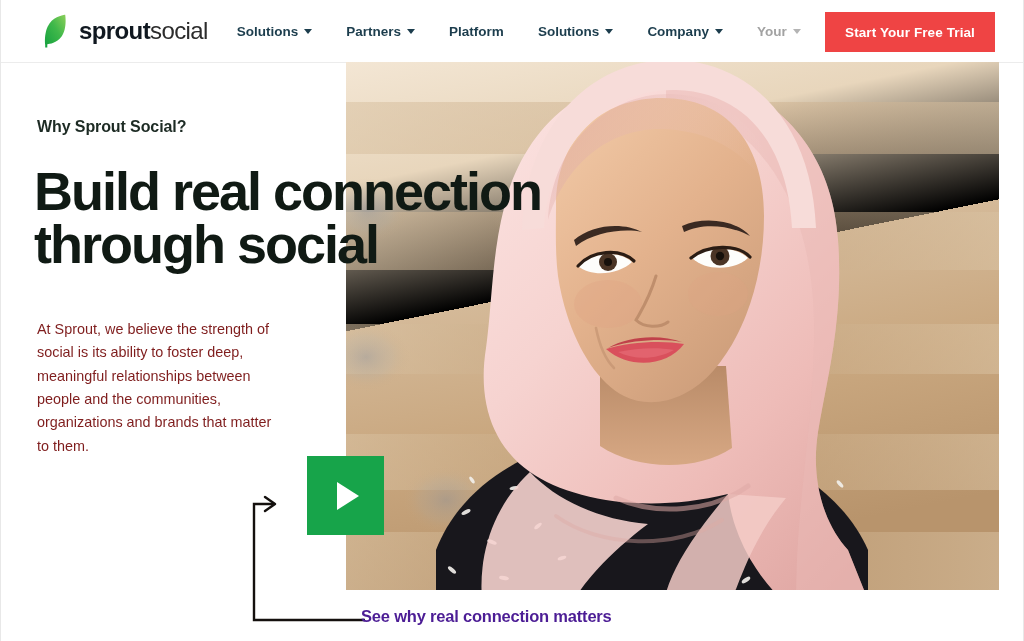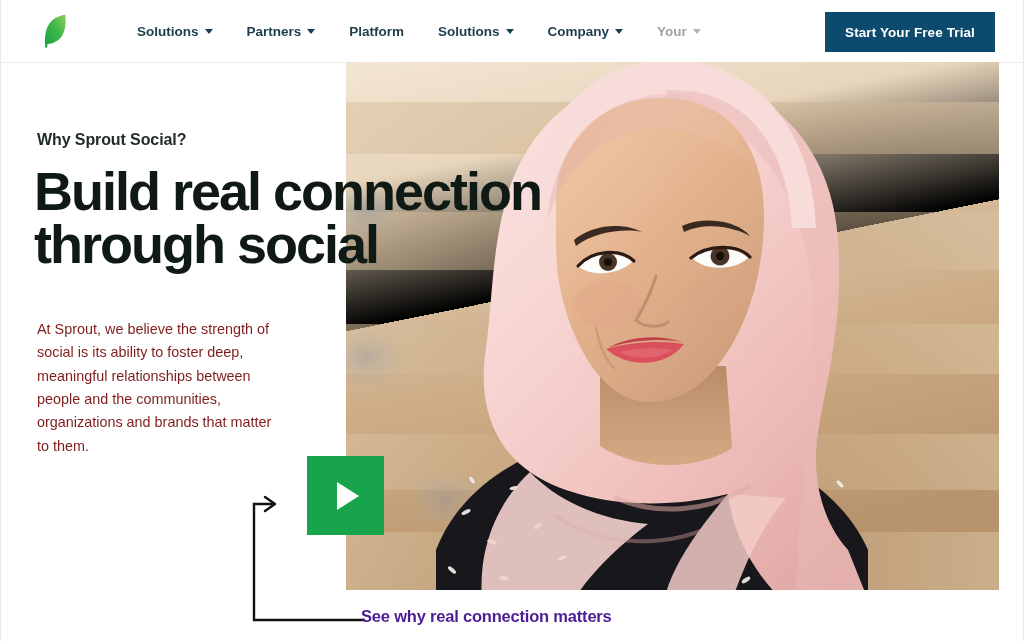--- a/index.html
+++ b/index.html
@@ -18,56 +18,56 @@
     background:#fff; border-bottom:1px solid #ececec;
     display:flex; align-items:center;
   }
   .logo { display:flex; align-items:center; margin-left:42px; }
   .logo-mark { width:25px; height:34px; position:relative; }
   .logo-mark svg { display:block; }
   .logo-text { margin-left:11px; font-size:24px; letter-spacing:-0.6px; white-space:nowrap; }
   .logo-text .b { font-weight:bold; color:#101820; }
   .logo-text .r { font-weight:normal; color:#2b2b2b; }
 
-  .nav-links { display:flex; align-items:flex-start; margin-left:69px; }
+  .nav-links { display:flex; align-items:flex-start; margin-left:29px; }
   .nav-item {
     font-size:13.5px; font-weight:bold; color:#1c3d4d;
     margin-right:34px; white-space:nowrap; cursor:pointer;
     display:flex; align-items:center;
   }
   .nav-item.muted { color:#a2a2a2; }
   .caret {
     display:inline-block; margin-left:6px;
     width:0; height:0;
     border-left:4px solid transparent; border-right:4px solid transparent;
     border-top:5px solid #1c3d4d;
   }
   .nav-item.muted .caret { border-top-color:#b4b4b4; }
 
   .cta {
     position:absolute; right:30px; top:12px;
     width:170px; height:40px;
-    background:#0c4a6e; color:#fff;
+    background:#ef4444; color:#fff;
     font-size:13.5px; font-weight:bold;
     display:flex; align-items:center; justify-content:center;
     cursor:pointer; border:none; letter-spacing:0.1px;
   }
 
   
   .hero-img {
     position:absolute; left:345px; top:62px;
     width:653px; height:528px;
     overflow:hidden;
     background:#c8a87c;
   }
   .hero-img svg { display:block; width:653px; height:528px; }
 
   
   .eyebrow {
-    position:absolute; left:36px; top:131px;
+    position:absolute; left:36px; top:118px;
     font-size:16px; font-weight:bold; color:#1d2b24;
     letter-spacing:-0.1px;
   }
   .headline {
     position:absolute; left:33px; top:165px;
     width:620px;
     font-size:54px; font-weight:bold; line-height:0.99;
     color:#101a14; letter-spacing:-2.0px;
   }
   .lede {
@@ -119,20 +119,21 @@
             <stop offset="0%" stop-color="#14a03f"></stop>
             <stop offset="55%" stop-color="#3fb84a"></stop>
             <stop offset="100%" stop-color="#8ccf5a"></stop>
           </linearGradient>
         </defs>
         <path d="M2.2 30.5 C2.2 30.5 0.5 18 6.5 9.5 C12 1.8 22.2 0.8 22.2 0.8
                  C22.2 0.8 24.6 14.5 18.6 22.5 C13.6 29.2 6.6 30.0 4.3 30.2
                  L4.3 33.4 L2.2 33.4 Z" fill="url(#lg)"></path>
       </svg>
     </span>
+    <span class="logo-text"><span class="b">sprout</span><span class="r">social</span></span>
   </div>
 
   <div class="nav-links">
     <div class="nav-item">
       <span>Solutions</span>
       <i class="caret"></i>
     </div>
     <div class="nav-item">
       <span>Partners</span>
       <i class="caret"></i>

